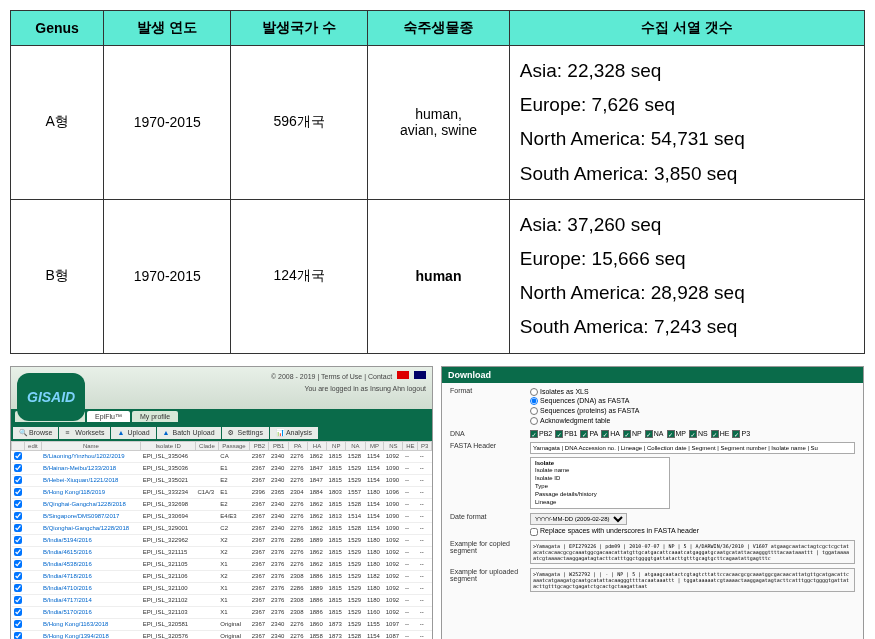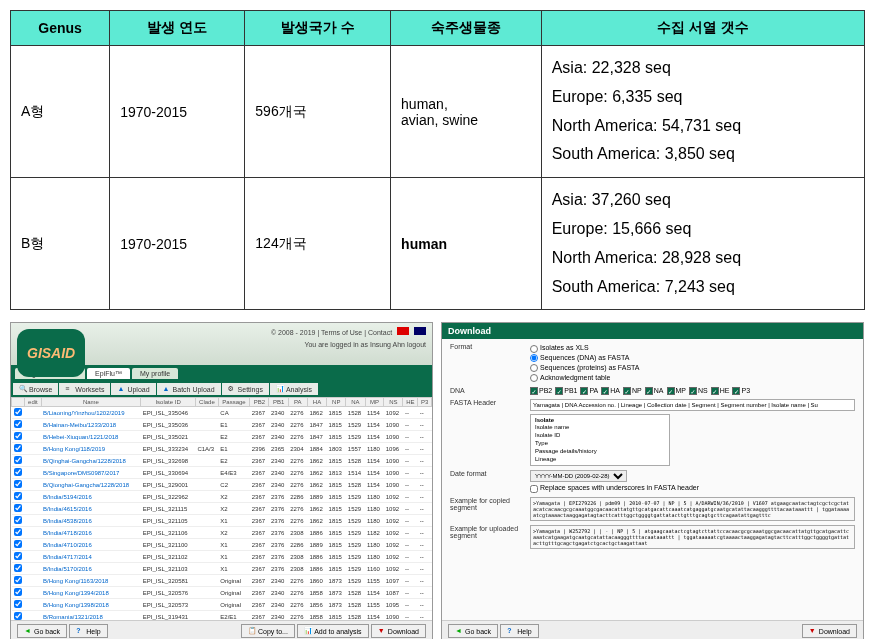--- a/index.html
+++ b/index.html
@@ -2,30 +2,30 @@
 <html><head>
 <meta charset="utf-8">
 <style>
 * { box-sizing: border-box; margin: 0; padding: 0; }
 body { font-family: Arial, sans-serif; background: #fff; padding: 10px; width: 875px; }
 
 
 .summary-table { width: 855px; border-collapse: collapse; margin-bottom: 12px; }
 .summary-table th, .summary-table td { border: 1px solid #333; padding: 8px 10px; font-size: 14px; }
 .summary-table th { background: #5eead4; font-weight: bold; text-align: center; }
-.summary-table td { }
-.summary-table td.seq-col { text-align: left; line-height: 1.8; font-size: 16px; }
+.summary-table td { text-align: center; }
+.summary-table td.seq-col { text-align: left; line-height: 1.8; font-size: 19px; }
 
 
 .panels { display: flex; gap: 8px; }
 .panel { border: 1px solid #999; background: #fafafa; font-size: 8px; width: 423px; height: 320px; overflow: hidden; position: relative; }
 
 
 .gisaid-header { height: 42px; background: linear-gradient(#e8f0e8,#d0dcd0); position: relative; }
-.gisaid-logo { position: absolute; left: 6px; top: 6px; background: #0a6b4a; color: #fdba74; font-weight: bold; font-size: 14px; padding: 16px 10px; border-radius: 12px; font-style: italic; }
+.gisaid-logo { position: absolute; left: 6px; top: 6px; background: #0a6b4a; color: #7dd3fc; font-weight: bold; font-size: 14px; padding: 16px 10px; border-radius: 12px; font-style: italic; }
 .gisaid-top-right { position: absolute; right: 6px; top: 4px; font-size: 7px; color: #444; }
 .gisaid-login { position: absolute; right: 6px; top: 18px; font-size: 7px; color: #444; }
 .flag { display: inline-block; width: 12px; height: 8px; margin-left: 3px; }
 .flag.cn { background: #d00; }
 .flag.uk { background: #006; }
 
 .nav-tabs { display: flex; background: #0a6b4a; height: 16px; align-items: center; padding-left: 4px; }
 .nav-tab { background: #d8e8d8; color: #333; font-size: 7px; padding: 2px 8px; margin-right: 2px; border-radius: 2px 2px 0 0; }
 .nav-tab.active { background: #fff; }
 
@@ -84,21 +84,21 @@
   </thead>
   <tbody id="sum-body">
       <tr>
         <td>A형</td>
         <td>1970-2015</td>
         <td>596개국</td>
         <td style="white-space: pre-line;">human,
 avian, swine</td>
         <td class="seq-col">
           <div>Asia: 22,328 seq</div>
-          <div>Europe: 6,335 seq</div>
+          <div>Europe: 7,626 seq</div>
           <div>North America: 54,731 seq</div>
           <div>South America:  3,850 seq</div>
         </td>
       </tr>
       <tr>
         <td>B형</td>
         <td>1970-2015</td>
         <td>124개국</td>
         <td style="white-space: pre-line; font-weight: bold;">human</td>
         <td class="seq-col">

